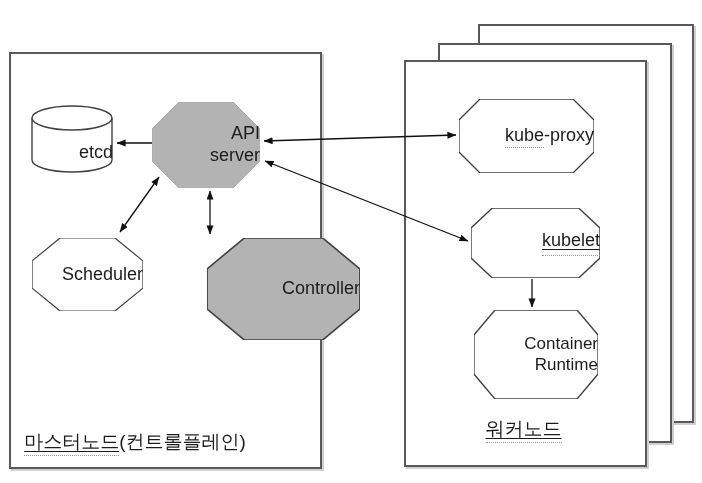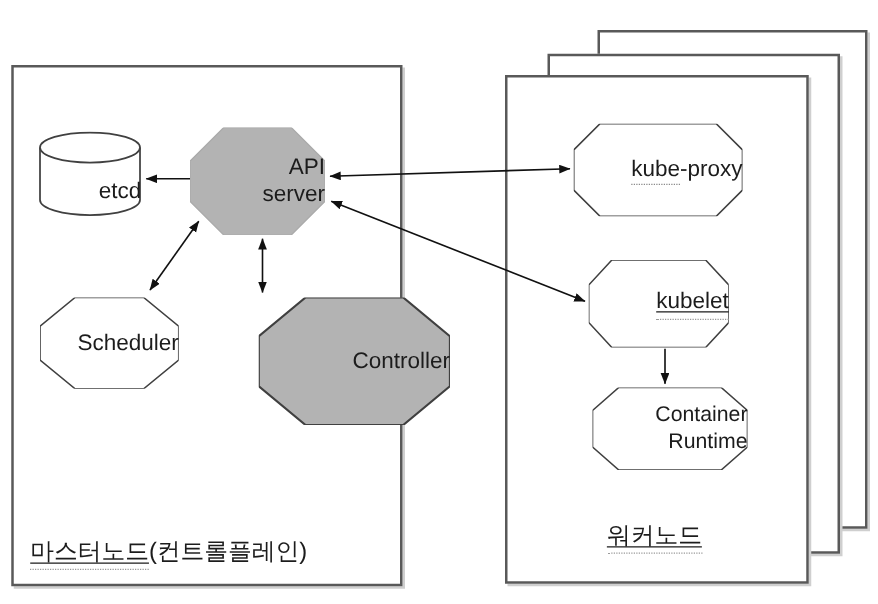--- a/index.html
+++ b/index.html
@@ -82,30 +82,30 @@
 
   <div class="node" style="left:459px;top:99px;width:135px;height:74px;border-radius:32px;">
     <svg viewBox="0 0 135 74" preserveAspectRatio="none">
       <polygon class="oct-white" points="21,0 114,0 135,21 135,53 114,74 21,74 0,53 0,21"></polygon>
     </svg>
     <div class="node-label">
       <span><span class="u-dot">kube</span><span>-proxy</span></span>
     </div>
   </div>
 
-  <div class="node" style="left:471px;top:208px;width:112px;height:70px;">
+  <div class="node" style="left:471px;top:208px;width:129px;height:70px;">
     <svg viewBox="0 0 121 70" preserveAspectRatio="none">
       <polygon class="oct-white" points="20,0 101,0 121,20 121,50 101,70 20,70 0,50 0,20"></polygon>
     </svg>
     <div class="node-label">
       <span class="u-solid-dot">kubelet</span>
     </div>
   </div>
 
-  <div class="node" style="left:474px;top:310px;width:124px;height:66px;">
+  <div class="node" style="left:474px;top:310px;width:124px;height:89px;">
     <svg viewBox="0 0 124 75" preserveAspectRatio="none">
       <polygon class="oct-white" points="21,0 103,0 124,21 124,54 103,75 21,75 0,54 0,21"></polygon>
     </svg>
     <div class="node-label small">
       <span>Container</span>
       <span>Runtime</span>
     </div>
   </div>
 
   <div class="caption" style="left:9px;top:430px;width:252px;">

